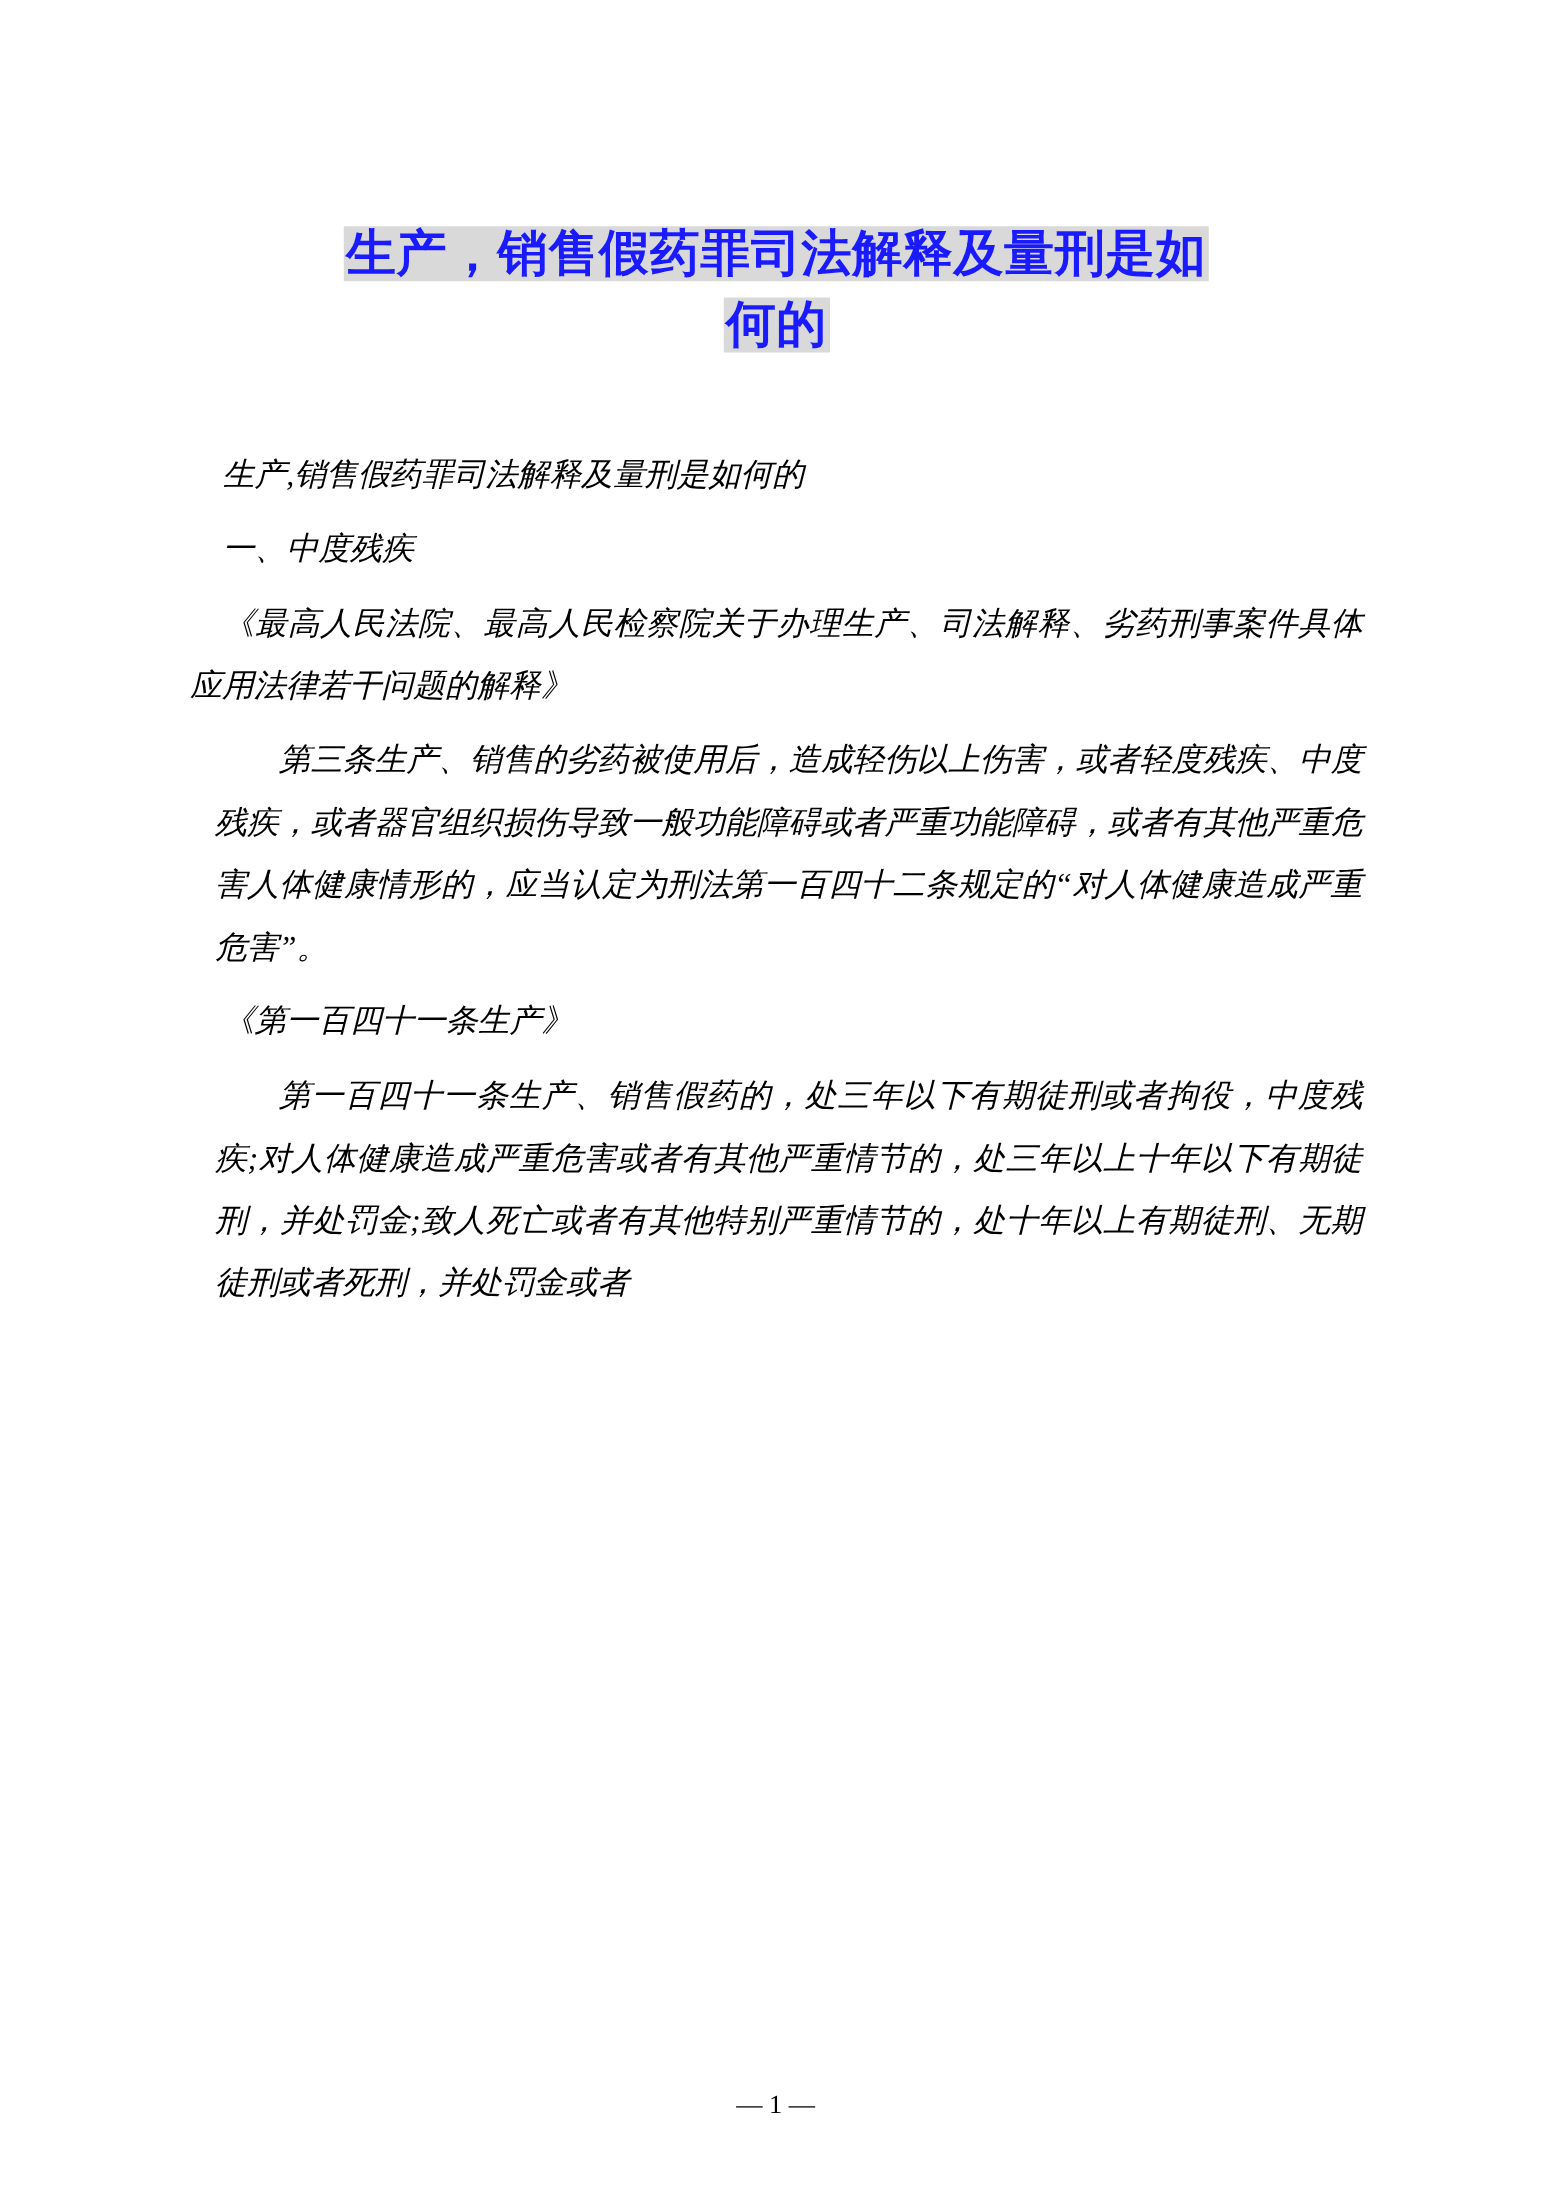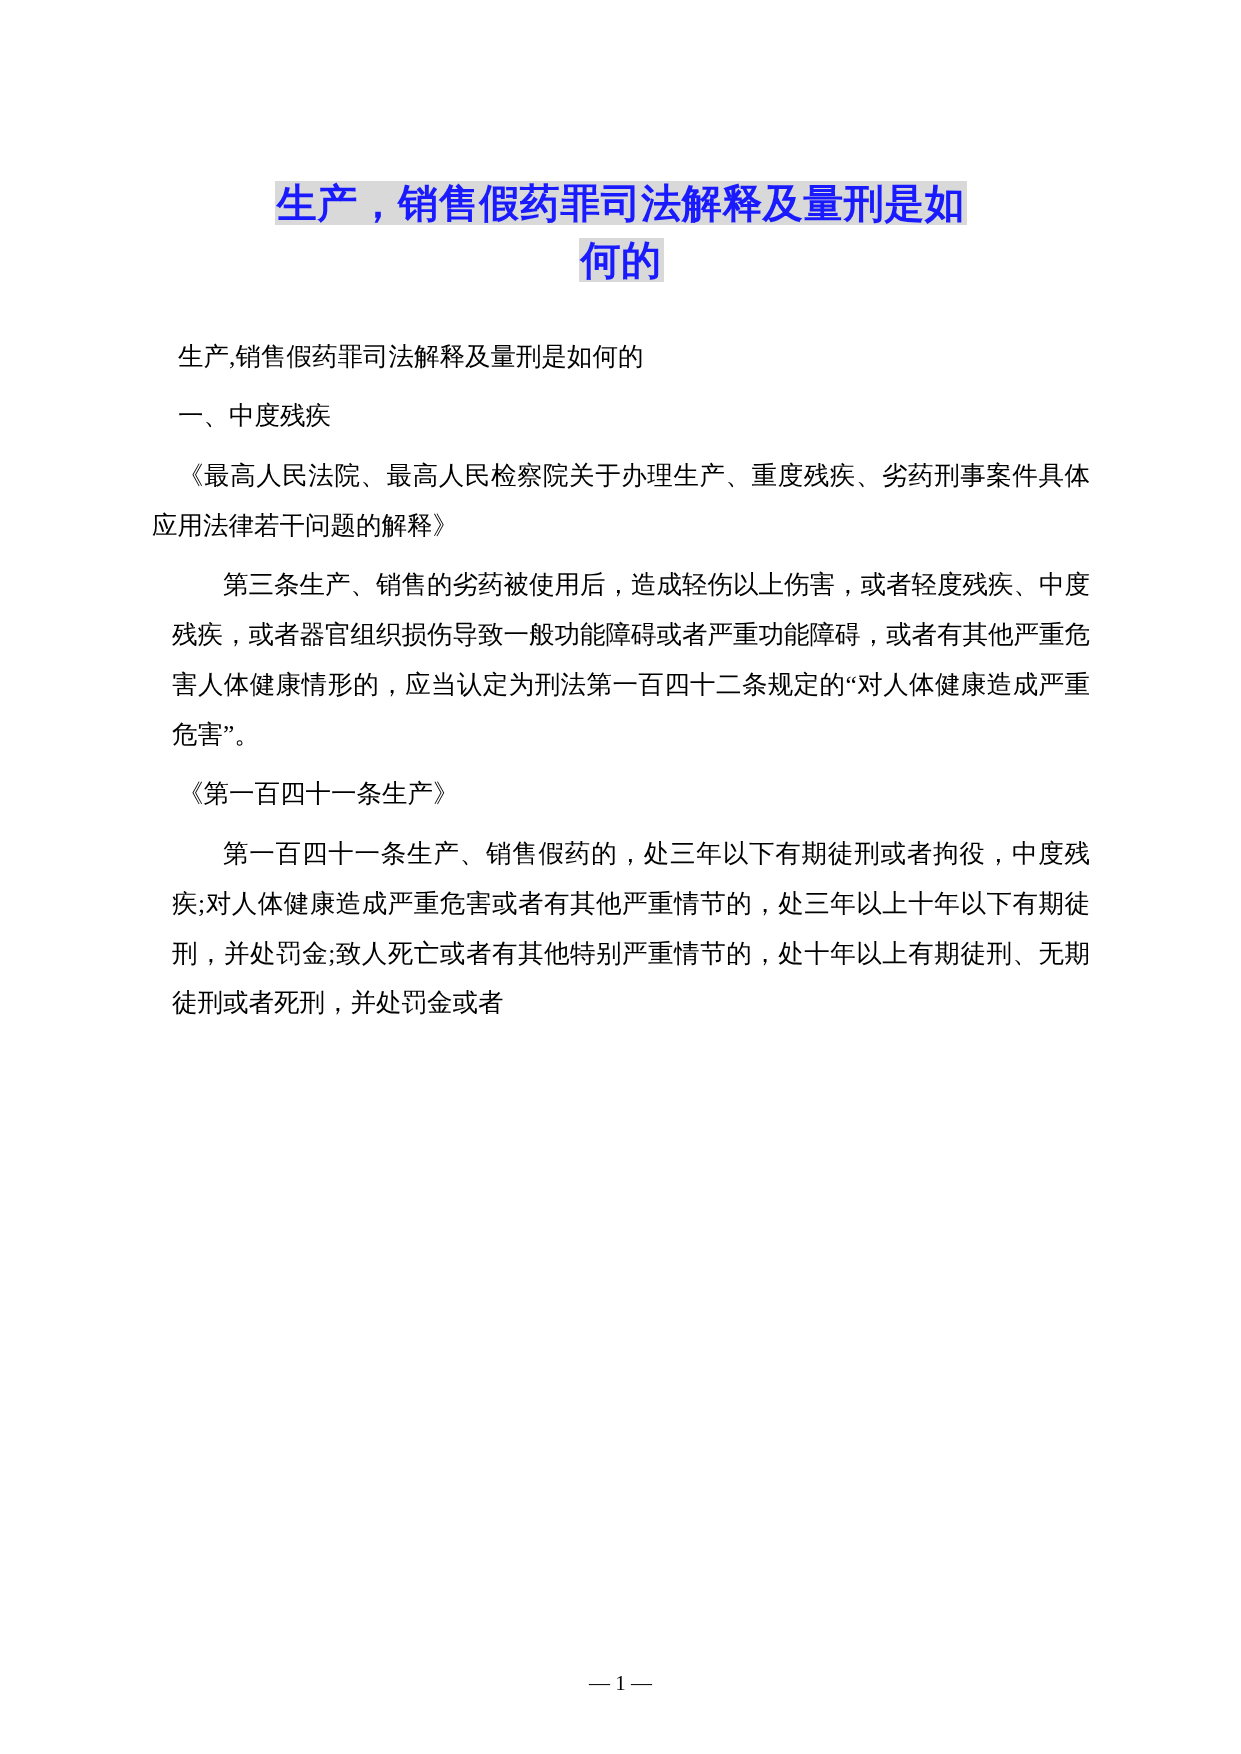--- a/index.html
+++ b/index.html
@@ -22,34 +22,35 @@
     top: 175px;
     width: 938px;
   }
   .doc-title {
     text-align: center;
     font-family: "Liberation Sans", "DejaVu Sans", sans-serif;
     font-weight: bold;
     font-size: 40px;
     line-height: 1.42;
     color: #1a1aff;
-    margin: 0 0 43px 0;
+    margin: 0 0 66px 0;
     letter-spacing: 0.5px;
   }
   .doc-title .hl {
     background: #d9d9d9;
     padding: 0 2px;
   }
   p.para {
     font-size: 25.5px;
     line-height: 1.95;
     color: #000000;
     margin: 0 0 10px 0;
     text-align: justify;
     text-justify: inter-ideograph;
+    font-style: italic;
   }
   p.indent {
     text-indent: 51px;
     margin-left: 20px;
   }
   p.indent-half {
     text-indent: 26px;
   }
   .page-number {
     position: absolute;
@@ -69,21 +70,21 @@
 
   <div class="content">
 
     <h1 class="doc-title">
       <span class="hl">生产，销售假药罪司法解释及量刑是如</span><br>
       <span class="hl">何的</span>
     </h1>
 
     <p class="para indent-half">生产,销售假药罪司法解释及量刑是如何的</p>
     <p class="para indent-half">一、中度残疾</p>
-    <p class="para indent-half">《最高人民法院、最高人民检察院关于办理生产、重度残疾、劣药刑事案件具体应用法律若干问题的解释》</p>
+    <p class="para indent-half">《最高人民法院、最高人民检察院关于办理生产、司法解释、劣药刑事案件具体应用法律若干问题的解释》</p>
     <p class="para indent">第三条生产、销售的劣药被使用后，造成轻伤以上伤害，或者轻度残疾、中度残疾，或者器官组织损伤导致一般功能障碍或者严重功能障碍，或者有其他严重危害人体健康情形的，应当认定为刑法第一百四十二条规定的“对人体健康造成严重危害”。</p>
     <p class="para indent-half">《第一百四十一条生产》</p>
     <p class="para indent">第一百四十一条生产、销售假药的，处三年以下有期徒刑或者拘役，中度残疾;对人体健康造成严重危害或者有其他严重情节的，处三年以上十年以下有期徒刑，并处罚金;致人死亡或者有其他特别严重情节的，处十年以上有期徒刑、无期徒刑或者死刑，并处罚金或者</p>
 
   </div>
 
   <div class="page-number">— 1 —</div>
 
 </div>
 

